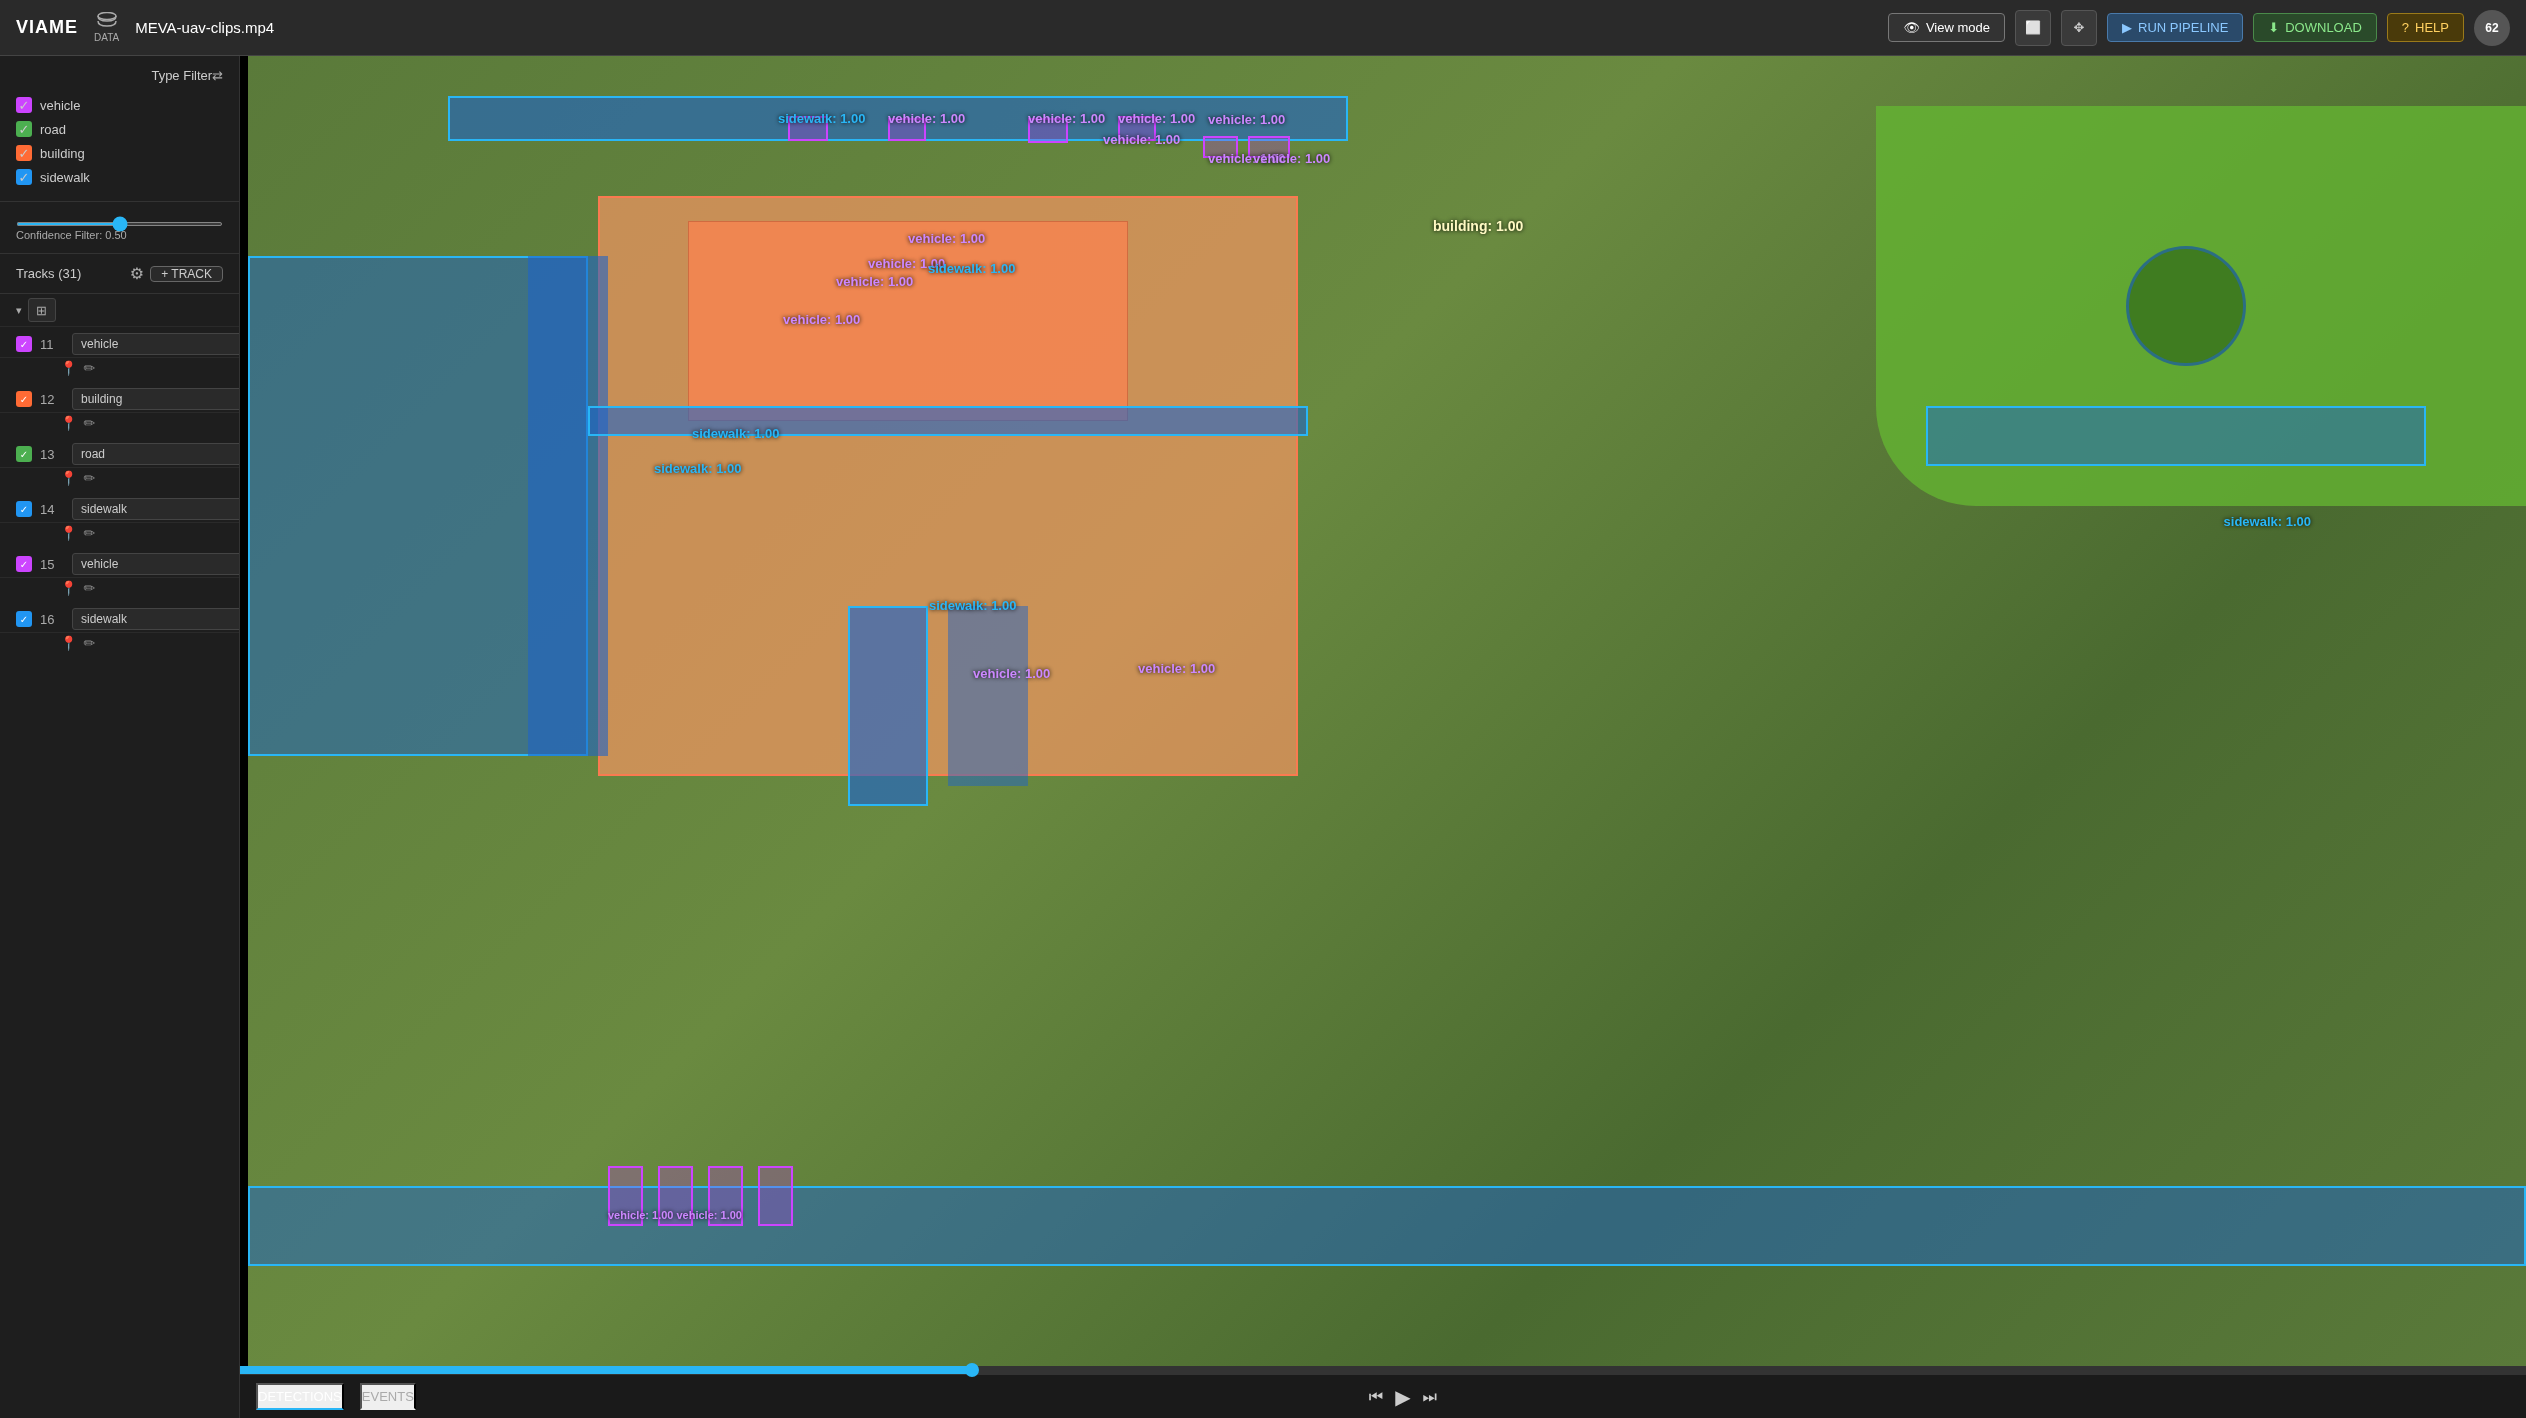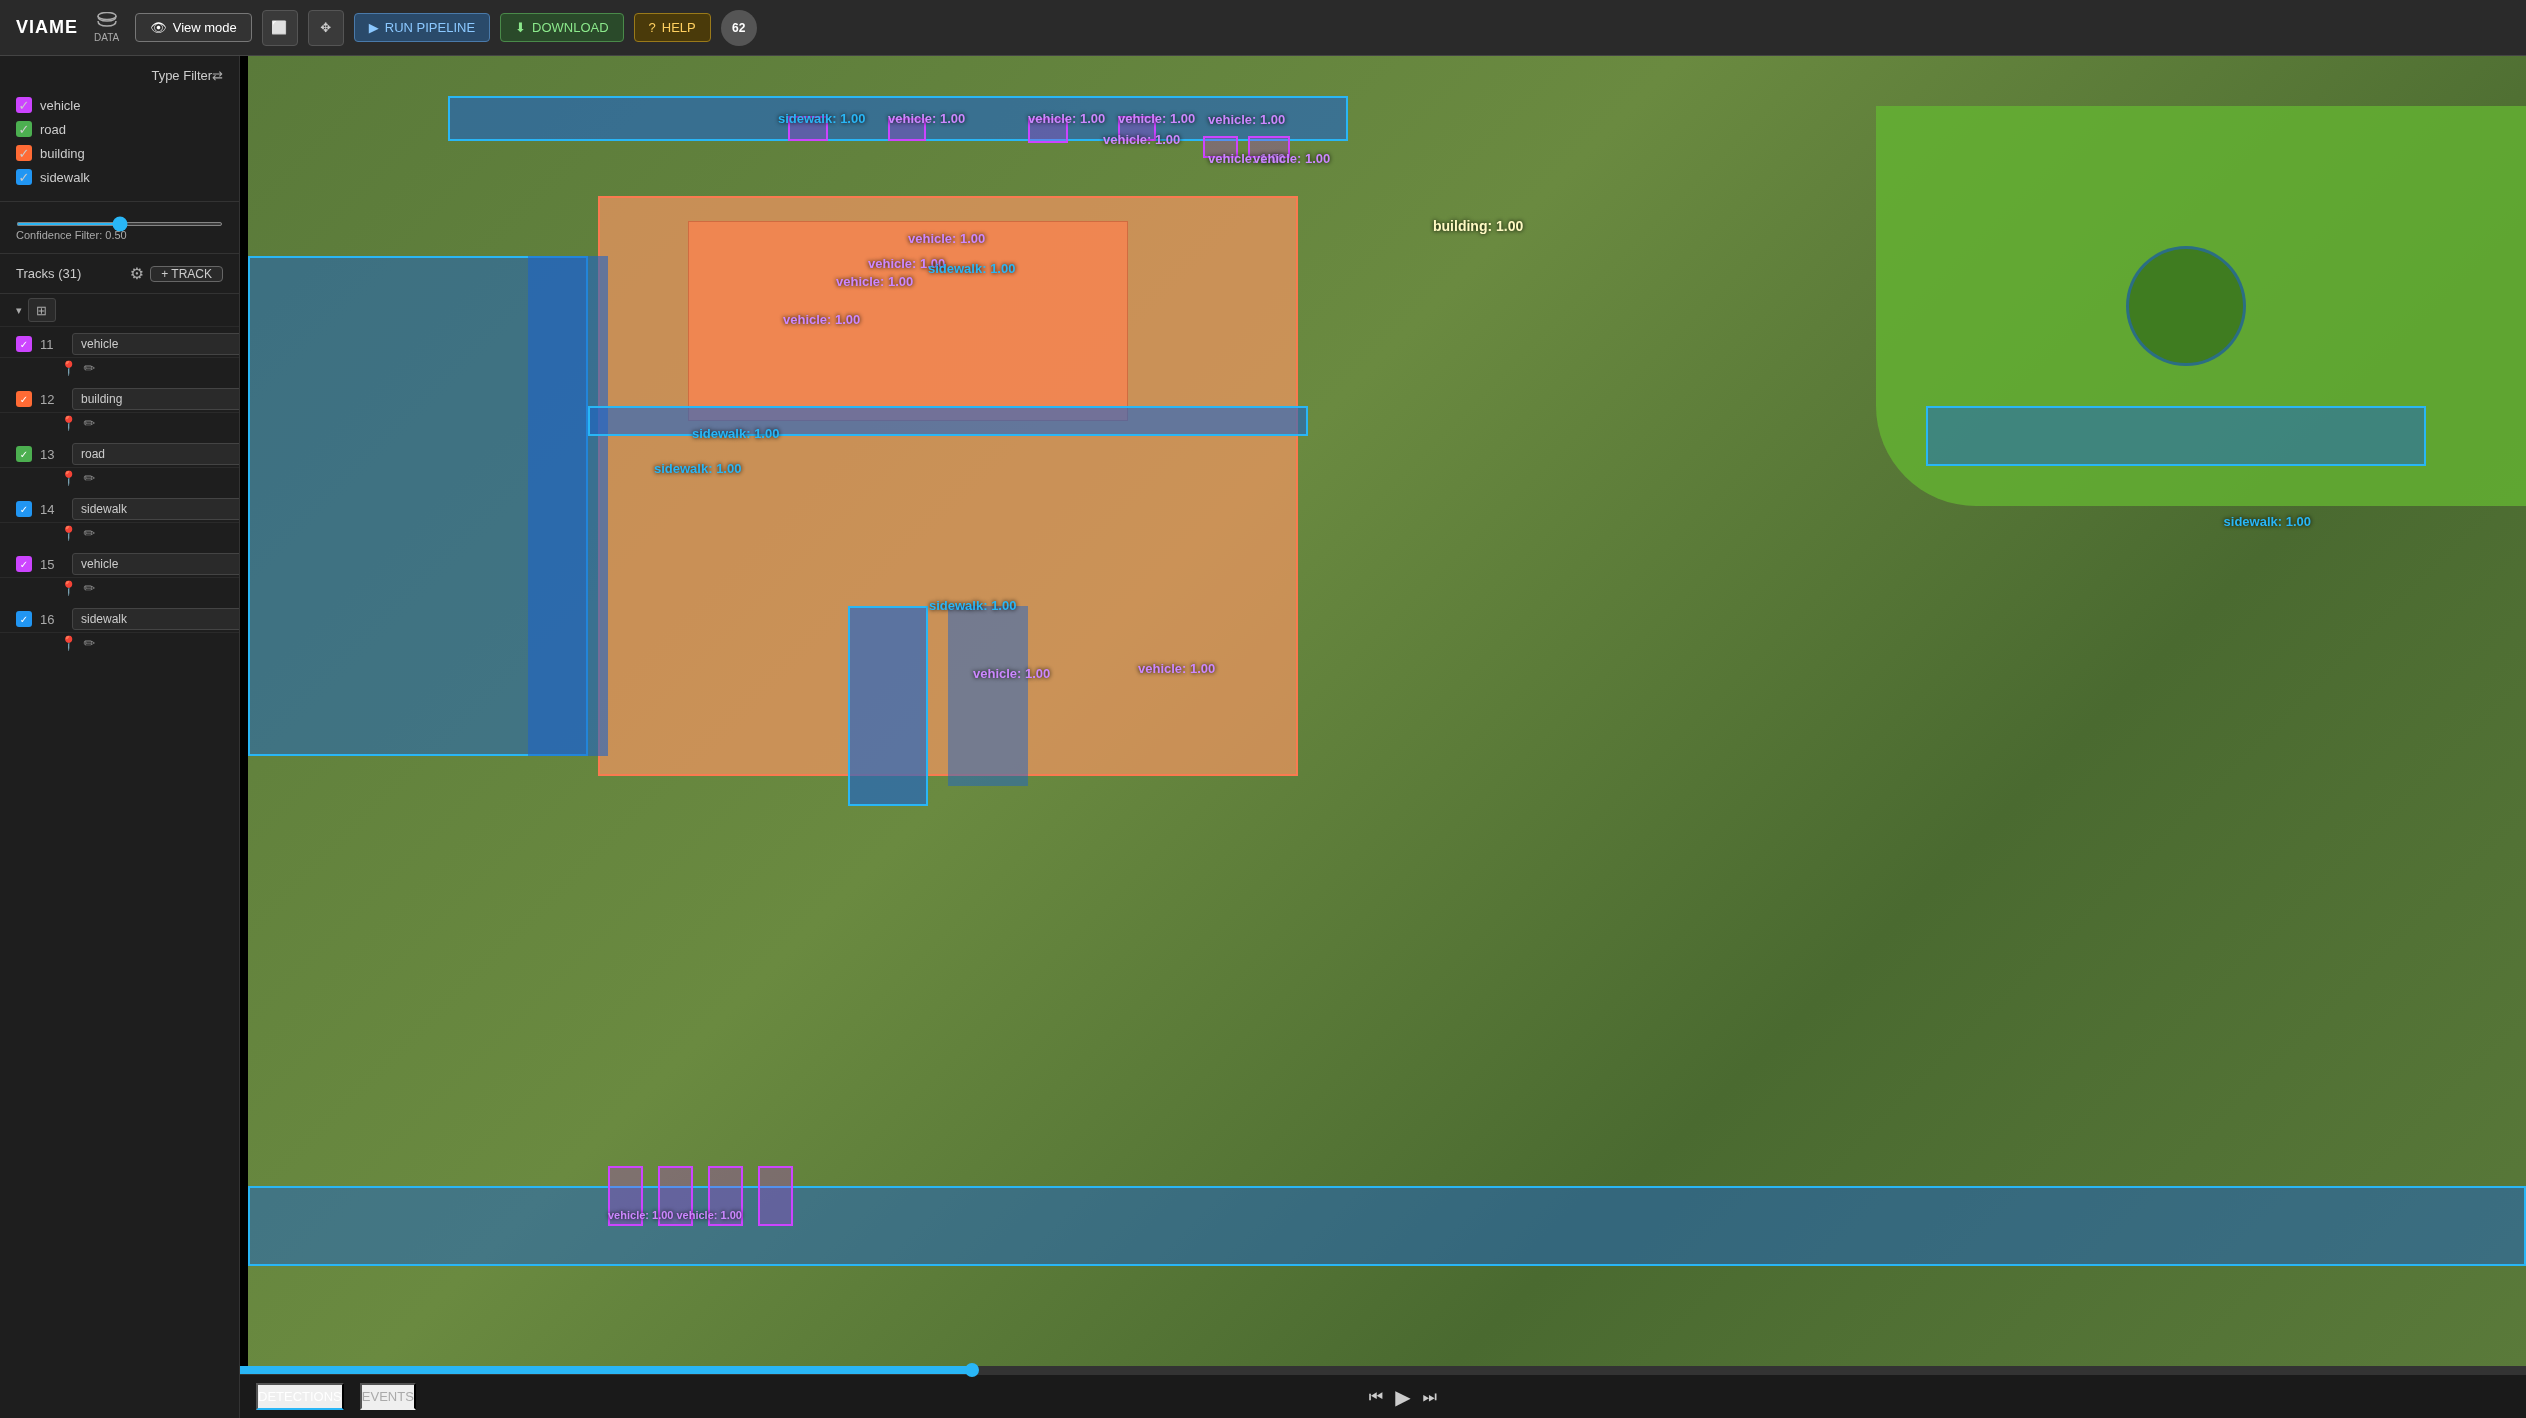--- a/index.html
+++ b/index.html
@@ -355,20 +355,21 @@
 
   <div class="data-icon">
     <svg width="22" height="18" viewBox="0 0 22 18" fill="#aaa">
       <ellipse cx="11" cy="4" rx="9" ry="3.5" fill="none" stroke="#aaa" stroke-width="1.5"></ellipse>
       <path d="M2 4 Q2 9 11 9 Q20 9 20 4" fill="none" stroke="#aaa" stroke-width="1.5"></path>
       <path d="M2 9 Q2 14 11 14 Q20 14 20 9" fill="none" stroke="#aaa" stroke-width="1.5"></path>
     </svg>
     <span>DATA</span>
   </div>
 
+  <span class="filename">MEVA-uav-clips.mp4</span>
 
   <div class="nav-btns">
     <button class="btn-nav btn-view-mode">
       <span>👁</span>
       <span>View mode</span>
     </button>
 
     <div class="icon-box">
       <span>⬜</span>
     </div>

